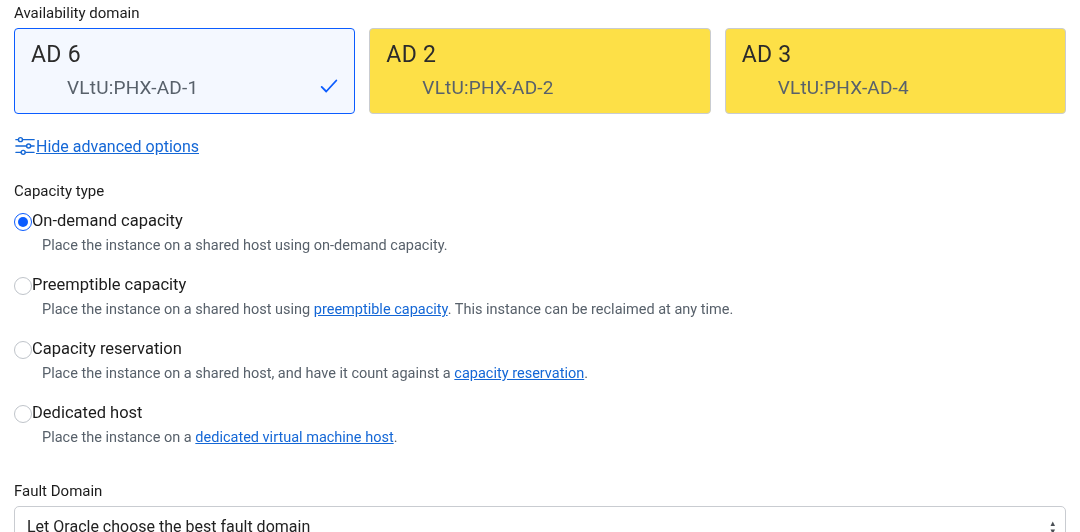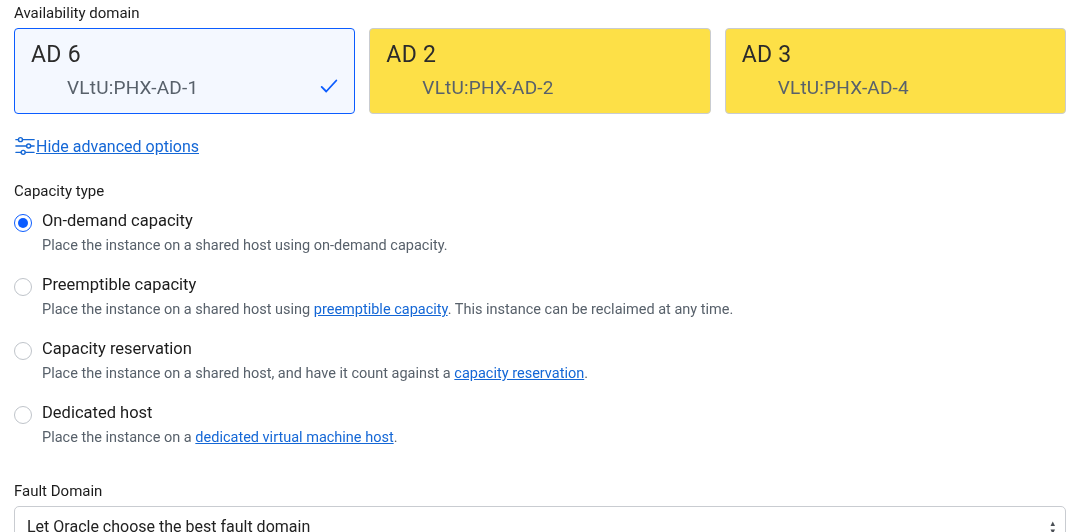--- a/index.html
+++ b/index.html
@@ -76,22 +76,21 @@
     color: var(--blue-link);
     text-decoration: underline;
     font-size: 16px;
     cursor: pointer;
   }
   .sliders-icon { width: 22px; height: 20px; color: var(--blue-link); flex: 0 0 auto; }
   .capacity-block { margin-top: 4px; }
   .radio-group { margin-top: 6px; }
   .radio-item {
     display: flex;
-    align-items: flex-end;
-    gap: 10px;
+    align-items: center;
     padding: 4px 0 2px 0;
   }
   .radio-outer {
     width: 18px;
     height: 18px;
     border-radius: 50%;
     border: 1.5px solid var(--radio-border);
     position: relative;
     flex: 0 0 auto;
     margin-top: 2px;

